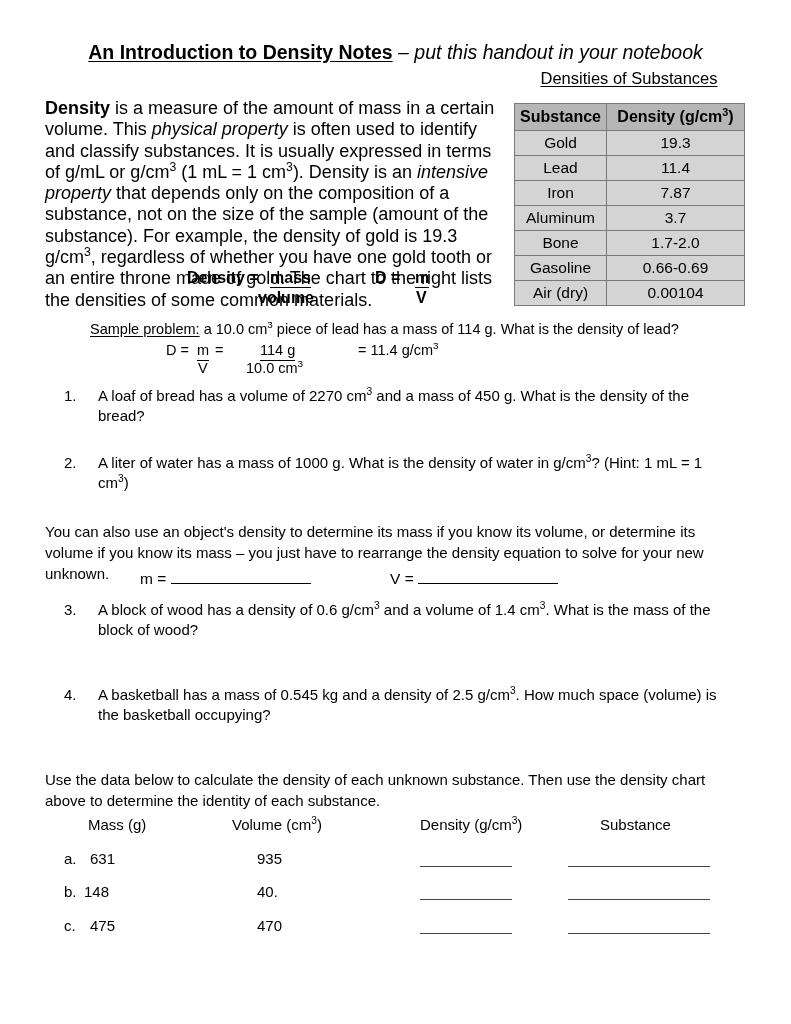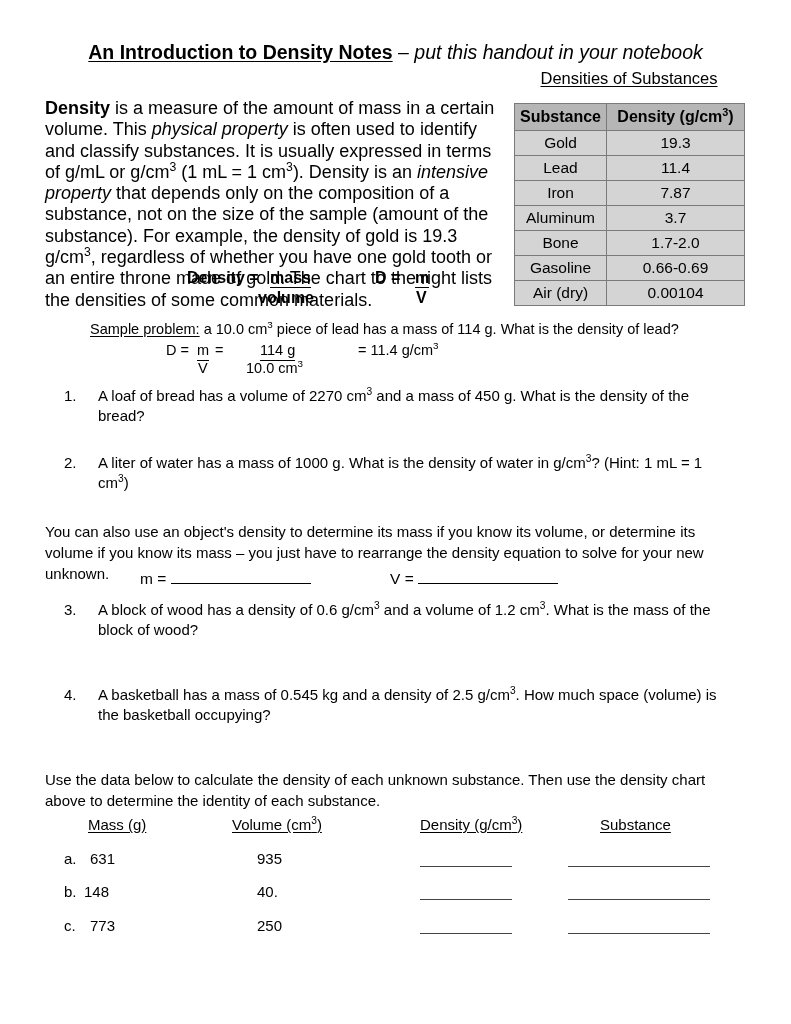--- a/index.html
+++ b/index.html
@@ -175,21 +175,20 @@
     border-bottom: 1.4px solid #000;
     height: 13px;
     vertical-align: baseline;
   }
 
   
   .grid-head {
     position: absolute;
     top: 816px;
     font-size: 15px;
-    text-decoration: underline;
     text-underline-offset: 2px;
     white-space: nowrap;
   }
   .grid-cell {
     position: absolute;
     font-size: 15px;
     white-space: nowrap;
   }
   .ans-line {
     position: absolute;
@@ -299,21 +298,21 @@
       <span class="blank-line" style="width:140px;"></span>
     </span>
     <span class="mv-item" style="left:345px; top:0;">
       <span>V =</span>
       <span class="blank-line" style="width:140px;"></span>
     </span>
   </div>
 
   <div class="qitem" style="left:64px; top:600px; width:672px;">
     <span class="qnum">3.</span>
-    <span class="qtext"><span>A block of wood has a density of 0.6 g/cm</span><sup>3</sup><span> and a volume of 1.2 cm</span><sup>3</sup><span>.  What is the mass of the block of wood?</span></span>
+    <span class="qtext"><span>A block of wood has a density of 0.6 g/cm</span><sup>3</sup><span> and a volume of 1.4 cm</span><sup>3</sup><span>.  What is the mass of the block of wood?</span></span>
   </div>
 
   <div class="qitem" style="left:64px; top:685px; width:660px;">
     <span class="qnum">4.</span>
     <span class="qtext"><span>A basketball has a mass of 0.545 kg and a density of 2.5 g/cm</span><sup>3</sup><span>.  How much space (volume) is the basketball occupying?</span></span>
   </div>
 
   <div class="para" style="left:45px; top:769px; width:683px;">Use the data below to calculate the density of each unknown substance.  Then use the density chart above to determine the identity of each substance.</div>
 
   <div class="grid-head" style="left:88px;">Mass (g)</div>
@@ -327,18 +326,18 @@
   <div class="ans-line" style="left:420px; top:866px; width:92px;"></div>
   <div class="ans-line" style="left:568px; top:866px; width:142px;"></div>
 
   <div class="grid-cell" style="left:64px; top:883px;">b.</div>
   <div class="grid-cell" style="left:84px; top:883px;">148</div>
   <div class="grid-cell" style="left:257px; top:883px;">40.</div>
   <div class="ans-line" style="left:420px; top:899px; width:92px;"></div>
   <div class="ans-line" style="left:568px; top:899px; width:142px;"></div>
 
   <div class="grid-cell" style="left:64px; top:917px;">c.</div>
-  <div class="grid-cell" style="left:90px; top:917px;">773</div>
-  <div class="grid-cell" style="left:257px; top:917px;">250</div>
+  <div class="grid-cell" style="left:90px; top:917px;">475</div>
+  <div class="grid-cell" style="left:257px; top:917px;">470</div>
   <div class="ans-line" style="left:420px; top:933px; width:92px;"></div>
   <div class="ans-line" style="left:568px; top:933px; width:142px;"></div>
 
 </div>
 
 </body></html>

